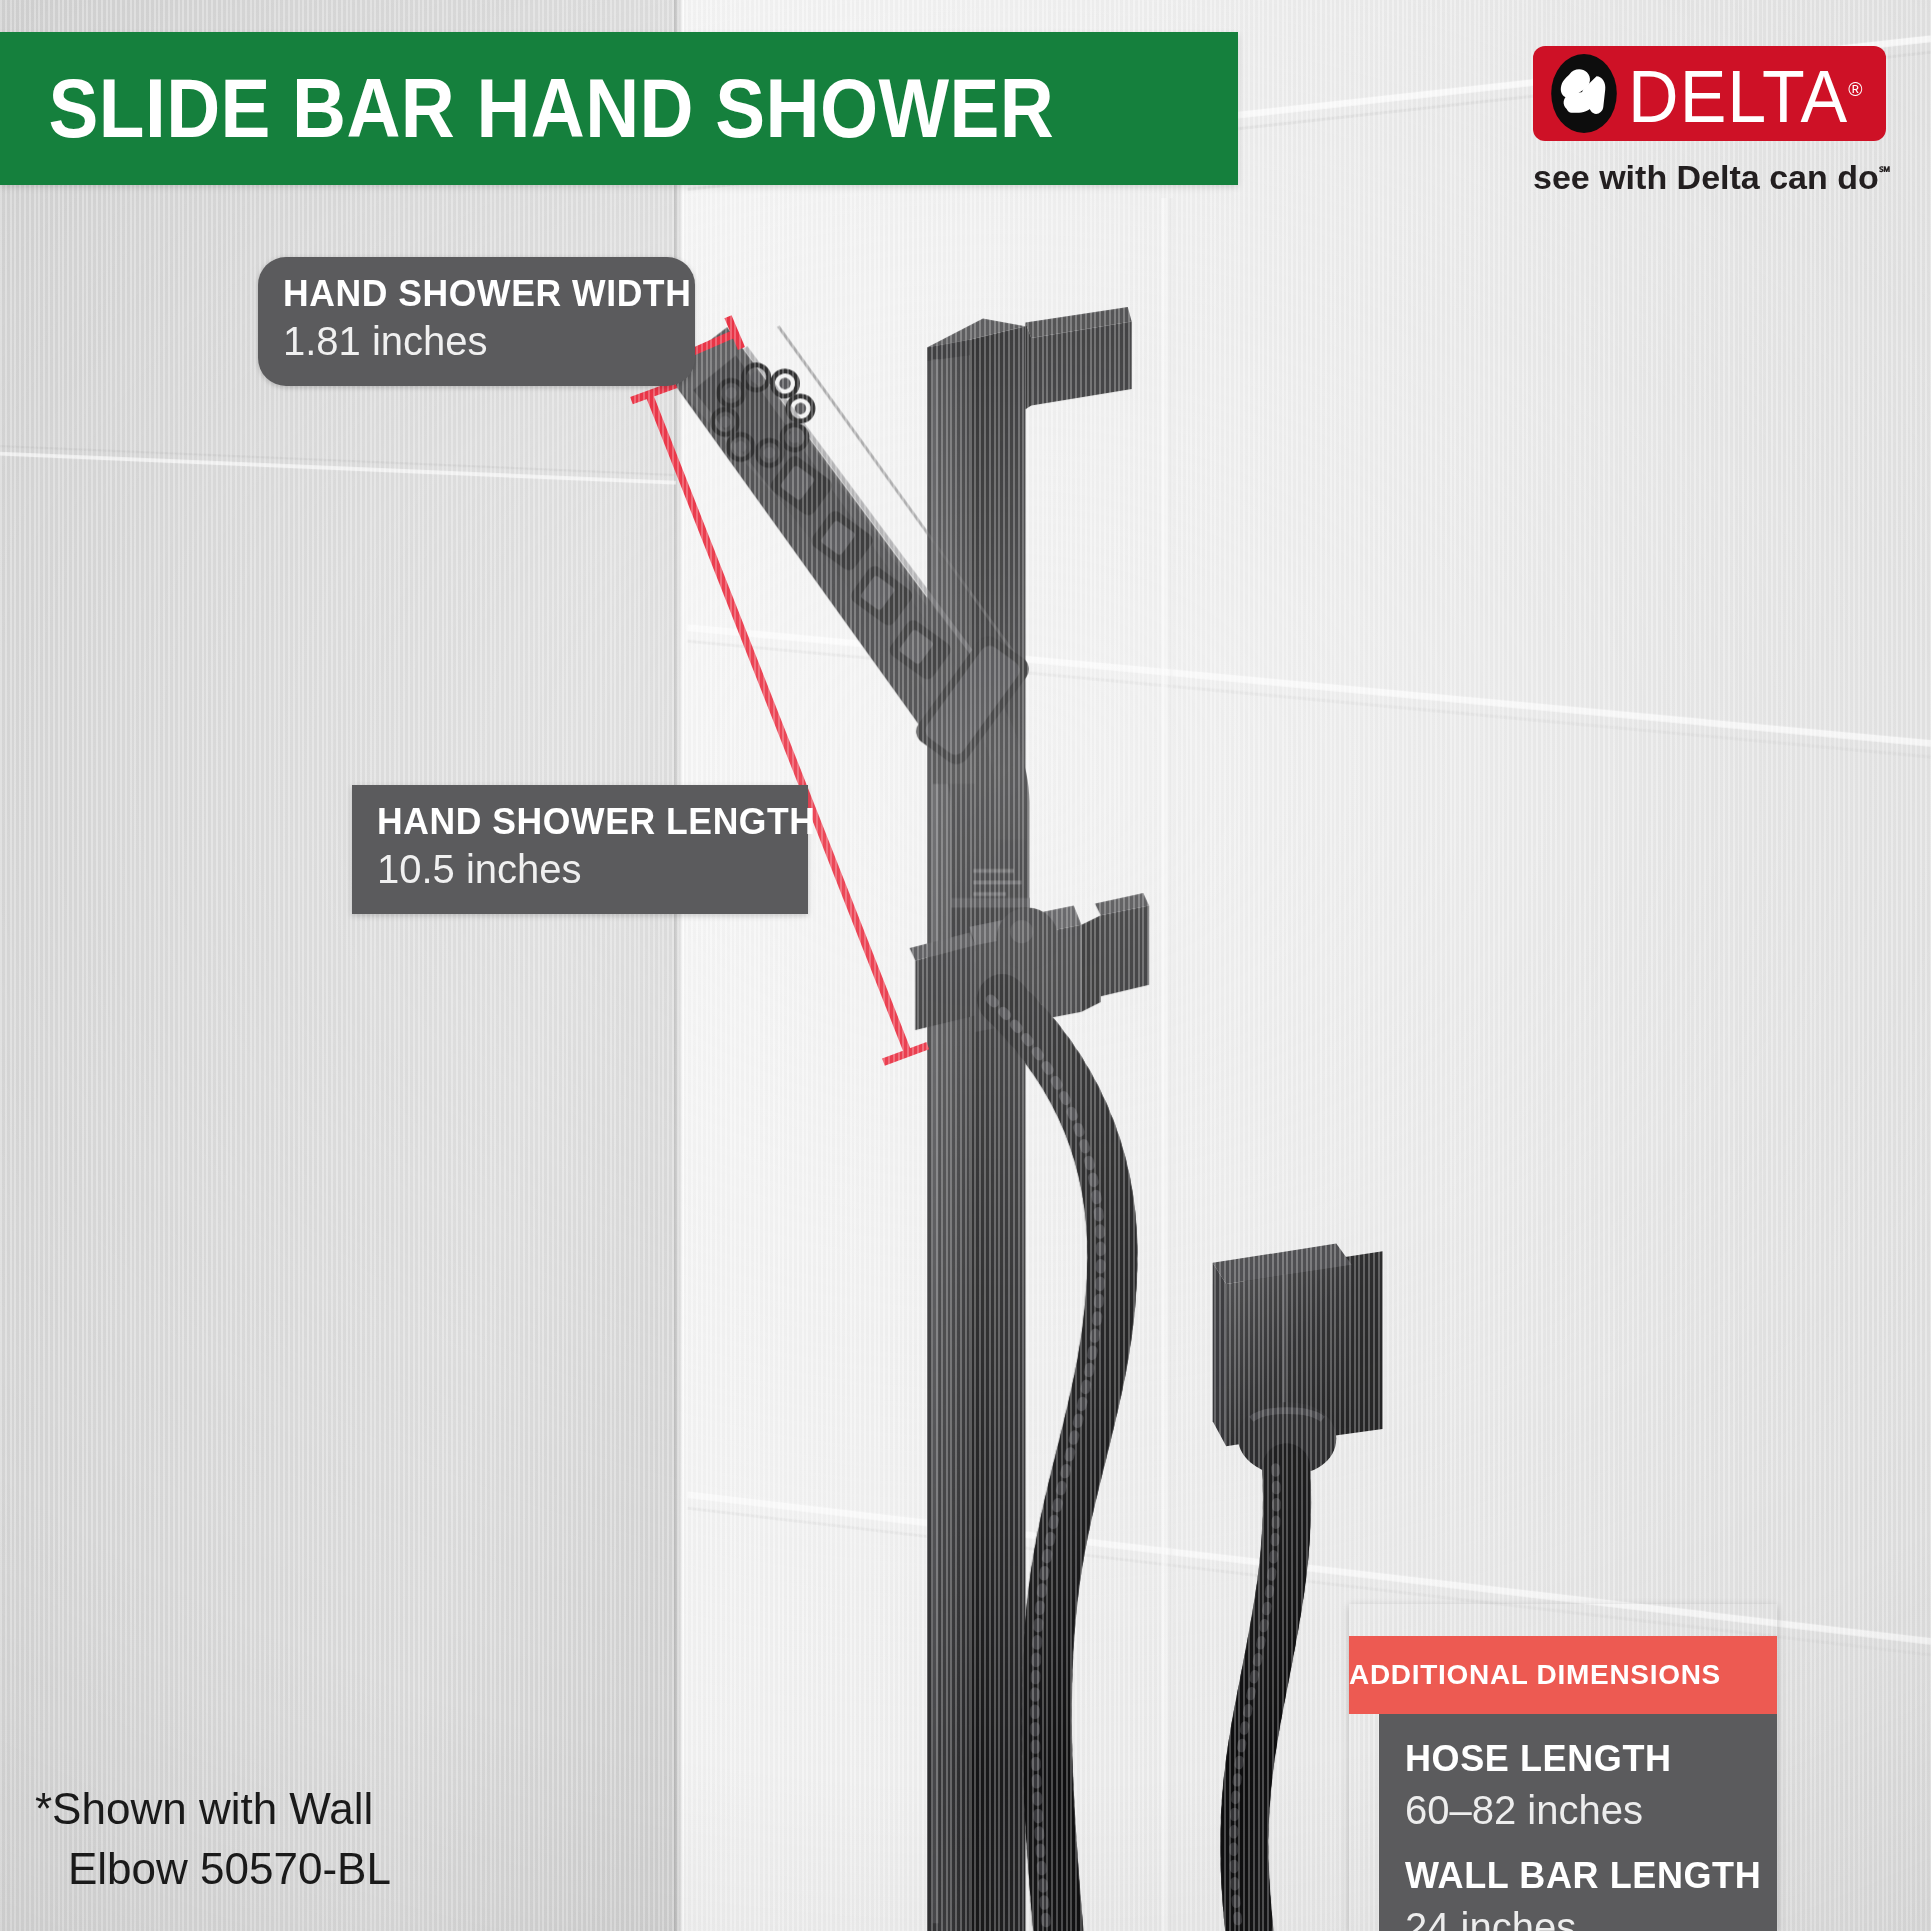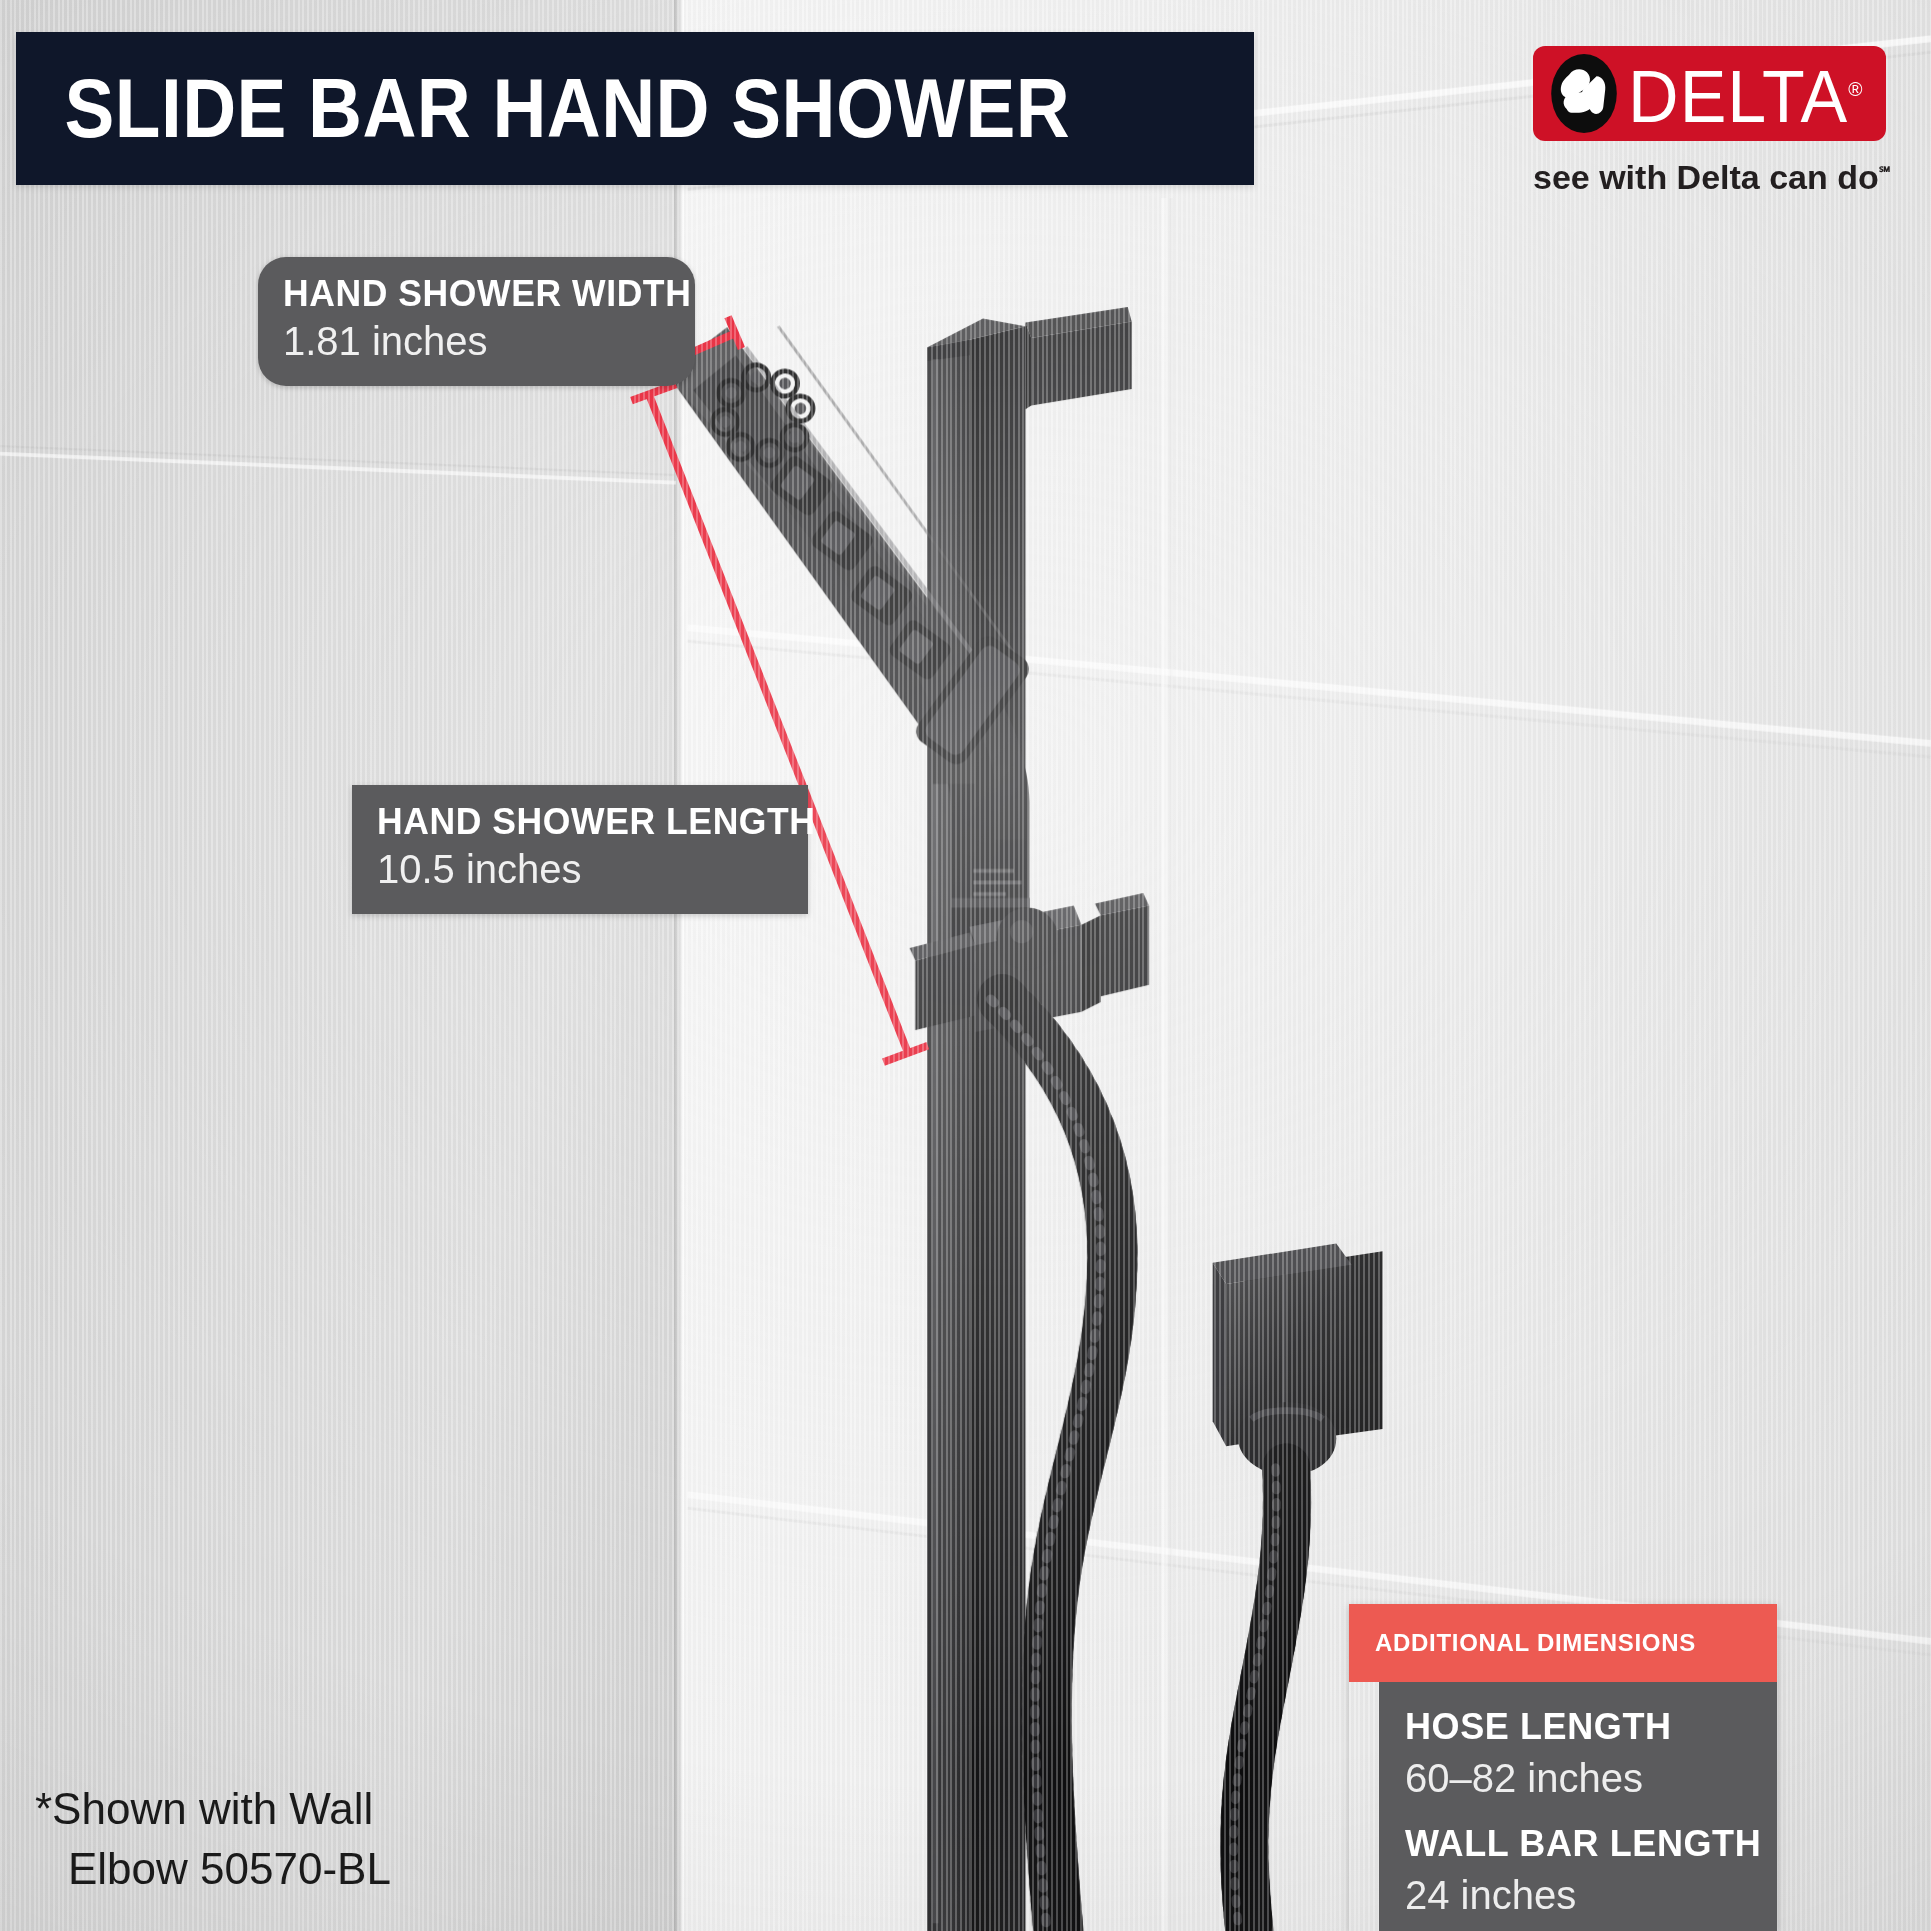--- a/index.html
+++ b/index.html
@@ -28,22 +28,22 @@
     background:radial-gradient(130% 95% at 52% 40%,rgba(255,255,255,.25) 0%,rgba(255,255,255,0) 55%,rgba(110,110,110,.20) 100%);
     pointer-events:none;
   }
   .tex{
     position:absolute;inset:0;pointer-events:none;opacity:.5;
     background:repeating-linear-gradient(90deg,rgba(255,255,255,.5) 0 1.9px,rgba(0,0,0,.025) 1.9px 4.8px);
   }
 
   
   .title-bar{
-    position:absolute;left:16px;top:32px;width:1238px;height:153px;
-    background:#0f172a;display:flex;align-items:center;
+    position:absolute;left:0;top:32px;width:1238px;height:153px;
+    background:#15803d;display:flex;align-items:center;
     box-shadow:0 2.9px 6.8px rgba(0,0,0,.13);
   }
   .title-bar h1{
     margin:0;padding:0 0 0 54px;color:#fff;
     font-size:83px;line-height:83px;font-weight:bold;
     letter-spacing:0.5px;
     transform:scaleX(.90);transform-origin:left center;
     white-space:nowrap;
   }
 
@@ -86,23 +86,23 @@
   #callout-width{left:258px;top:257px;width:387px;border-radius:28px;}
   #callout-length{left:352px;top:785px;width:406px;}
 
   
   #addl-panel{
     position:absolute;left:1349px;top:1604px;width:428px;height:327px;
     box-shadow:0 1.9px 7.7px rgba(0,0,0,.18);
   }
   #addl-panel .hdr{
     background:#ed5a52;color:#fff;height:78px;
-    display:flex;align-items:center;padding-left:26px;box-sizing:border-box;
-    font-size:24px;font-weight:bold;letter-spacing:0.7px;
-    transform-origin:left center;white-space:nowrap;
+    display:flex;align-items:center;box-sizing:border-box;
+    font-size:28px;font-weight:bold;letter-spacing:0.7px;
+    transform-origin:left center;white-space:nowrap;margin-top:32px;
   }
   #addl-panel .body{
     background:#5b5b5d;height:249px;padding:21px 26px 0 26px;box-sizing:border-box;margin-left:30px;
   }
   #addl-panel .d-title{
     color:#fff;font-size:36px;line-height:48px;font-weight:bold;letter-spacing:0.6px;
     white-space:nowrap;
   }
   #addl-panel .d-value{
     color:#ededed;font-size:40px;line-height:54px;white-space:nowrap;

